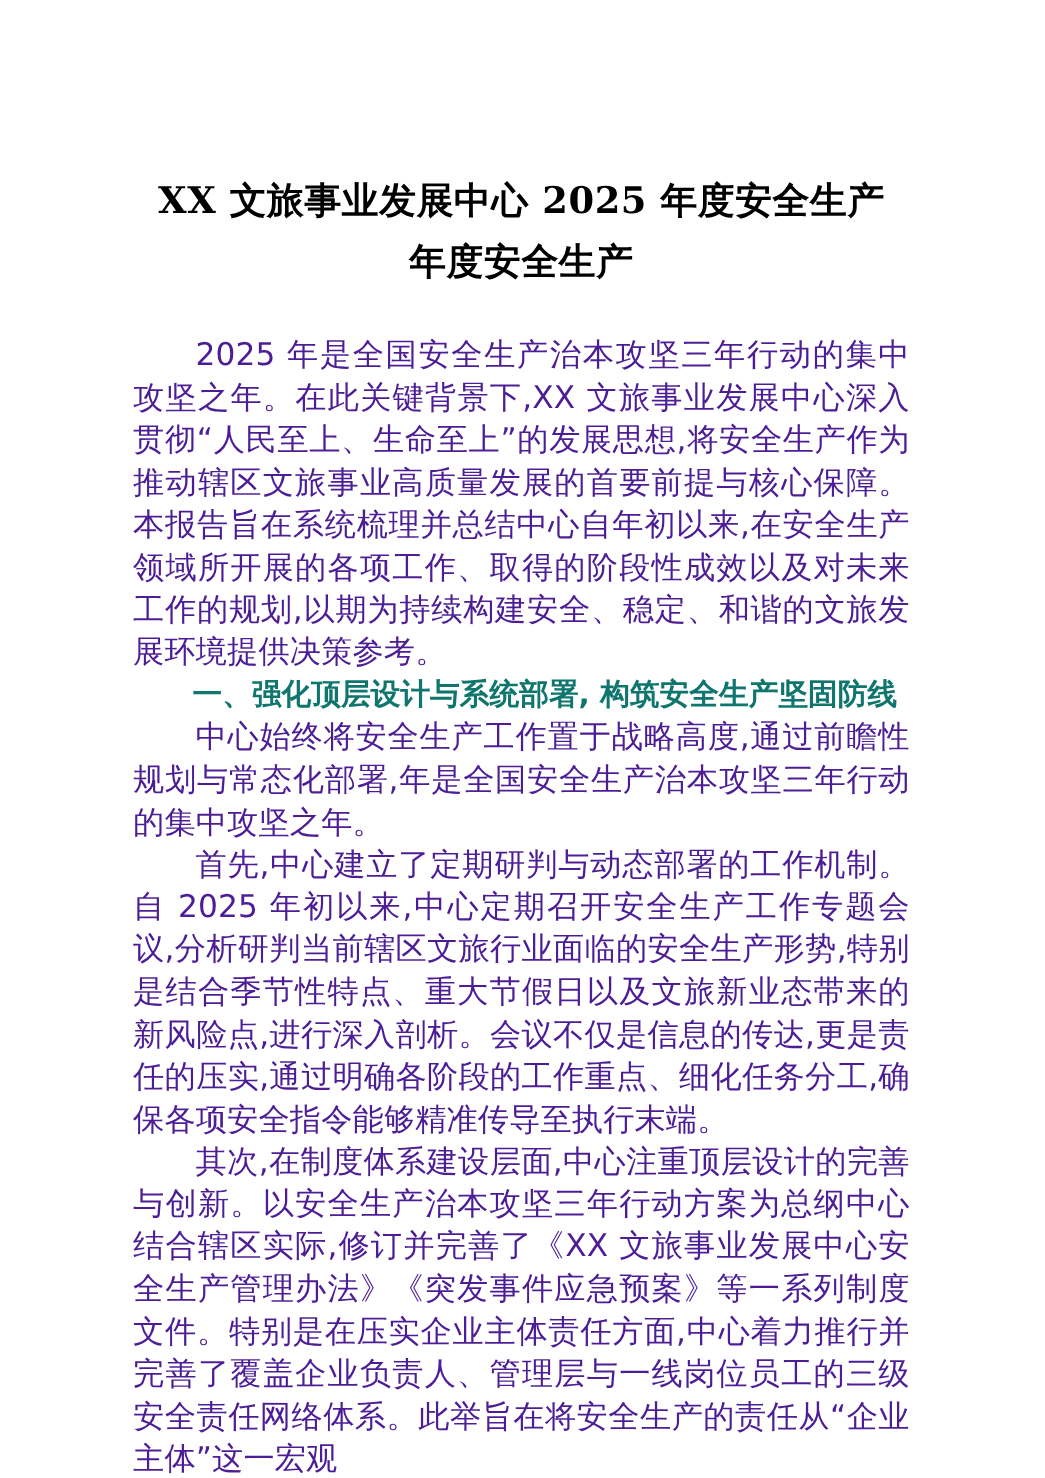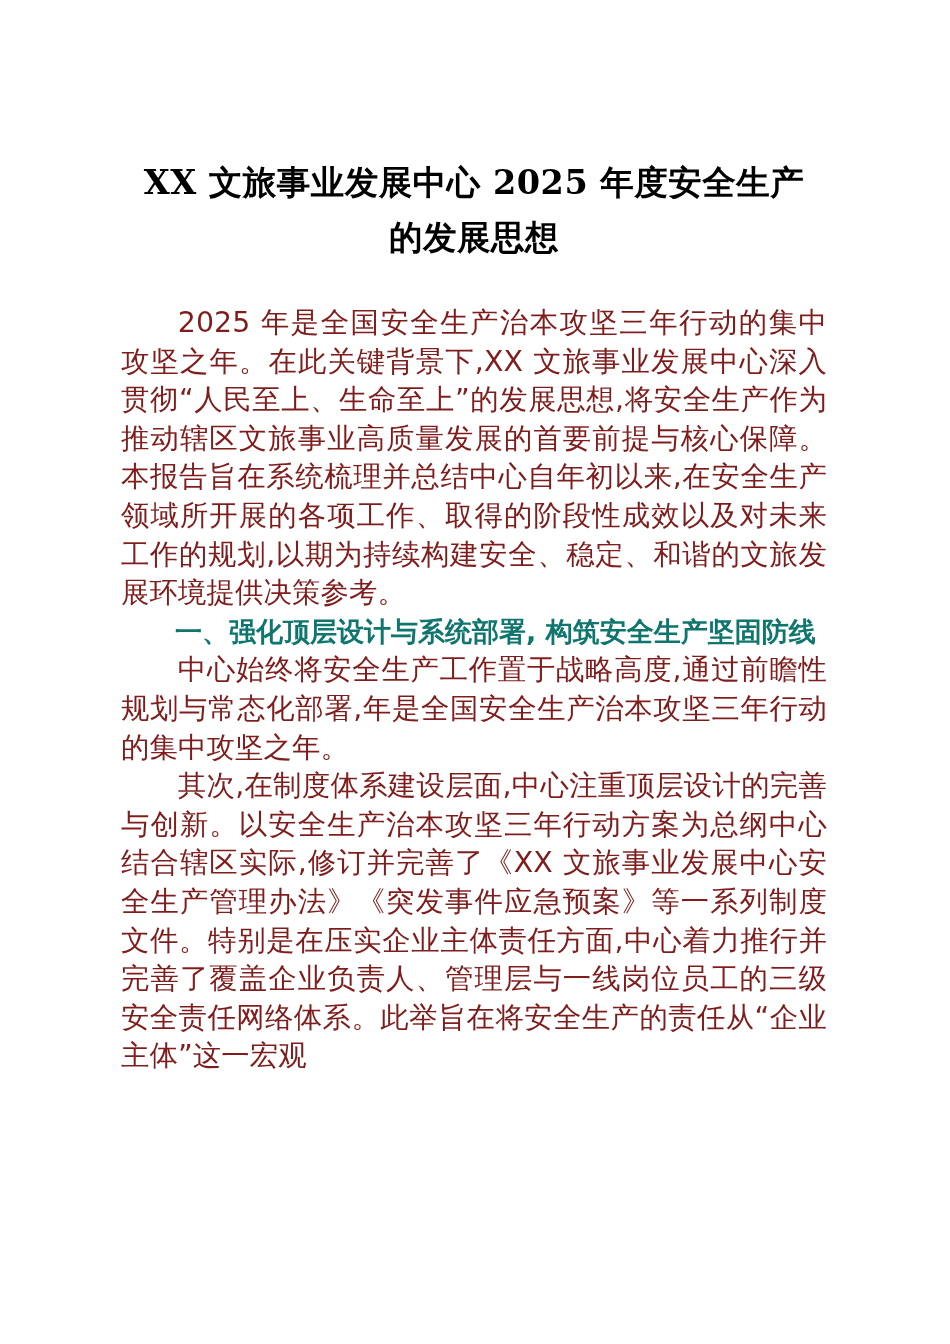--- a/index.html
+++ b/index.html
@@ -37,21 +37,21 @@
     padding-top: 155px;
   }
 
   
   .body-text {
     margin: 0;
     padding: 0;
     font-family: "DejaVu Sans", "Liberation Sans", sans-serif;
     font-size: 28.4px;
     line-height: 38.6px;
-    color: #7f1d1d;
+    color: #4c1d95;
     text-align: justify;
     text-justify: inter-ideograph;
     letter-spacing: 0.1px;
   }
   .body-text.indent {
     text-indent: 2em;
   }
   .gap-before-first {
     margin-top: 39px;
   }
@@ -70,26 +70,27 @@
   }
 </style>
 </head>
 <body>
 
 <div class="page">
   <div class="content">
 
     <h1 class="doc-title">
       <span>XX 文旅事业发展中心 2025 年度安全生产</span><br>
-      <span>的发展思想</span>
+      <span>年度安全生产</span>
     </h1>
 
     <p class="body-text indent gap-before-first">2025 年是全国安全生产治本攻坚三年行动的集中攻坚之年。在此关键背景下,XX 文旅事业发展中心深入贯彻“人民至上、生命至上”的发展思想,将安全生产作为推动辖区文旅事业高质量发展的首要前提与核心保障。本报告旨在系统梳理并总结中心自年初以来,在安全生产领域所开展的各项工作、取得的阶段性成效以及对未来工作的规划,以期为持续构建安全、稳定、和谐的文旅发展环境提供决策参考。</p>
 
     <p class="section-heading">一、强化顶层设计与系统部署, 构筑安全生产坚固防线</p>
 
     <p class="body-text indent">中心始终将安全生产工作置于战略高度,通过前瞻性规划与常态化部署,年是全国安全生产治本攻坚三年行动的集中攻坚之年。</p>
 
+    <p class="body-text indent">首先,中心建立了定期研判与动态部署的工作机制。自 2025 年初以来,中心定期召开安全生产工作专题会议,分析研判当前辖区文旅行业面临的安全生产形势,特别是结合季节性特点、重大节假日以及文旅新业态带来的新风险点,进行深入剖析。会议不仅是信息的传达,更是责任的压实,通过明确各阶段的工作重点、细化任务分工,确保各项安全指令能够精准传导至执行末端。</p>
 
     <p class="body-text indent">其次,在制度体系建设层面,中心注重顶层设计的完善与创新。以安全生产治本攻坚三年行动方案为总纲中心结合辖区实际,修订并完善了《XX 文旅事业发展中心安全生产管理办法》《突发事件应急预案》等一系列制度文件。特别是在压实企业主体责任方面,中心着力推行并完善了覆盖企业负责人、管理层与一线岗位员工的三级安全责任网络体系。此举旨在将安全生产的责任从“企业主体”这一宏观</p>
 
   </div>
 </div>
 
 </body></html>

